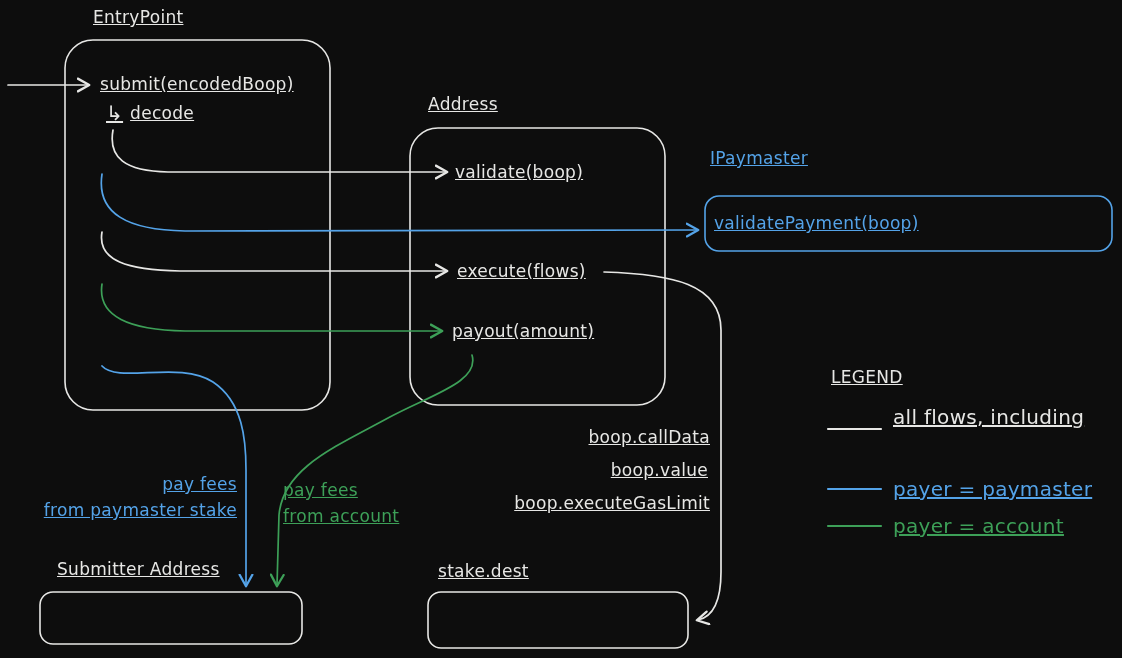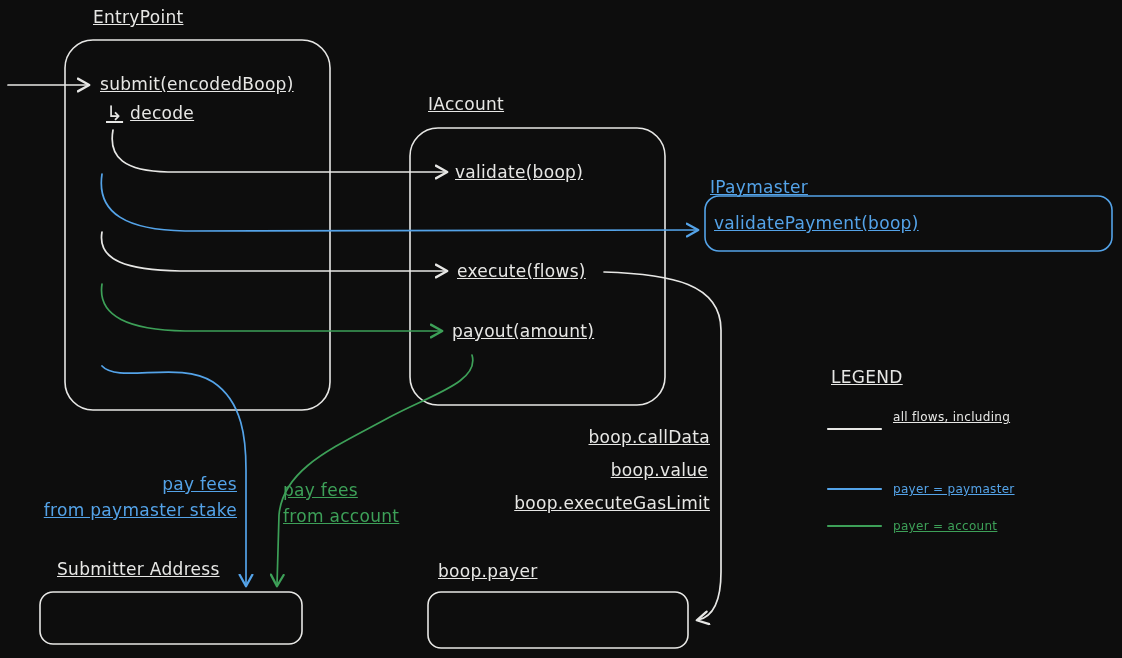--- a/index.html
+++ b/index.html
@@ -17,21 +17,21 @@
     font-size:17px;
     letter-spacing:.3px;
     white-space:nowrap;
     line-height:22px;
     text-decoration:underline;
   }
   .t.blue{color:var(--blue,#54a3e8);}
   .t.green{color:var(--green,#3da058);}
   .t.right{text-align:right;}
   .t.ml{line-height:26px;}
-  .legend-text{font-size:12px;line-height:25px;}
+  .legend-text{font-size:20px;line-height:25px;}
   .decode-row{display:flex;align-items:center;gap:7px;}
   .decode-row .glyph{font-size:20px;line-height:20px;}
   .flow{fill:none;stroke-width:1.7;stroke-linecap:round;}
   .box{fill:none;stroke-width:1.6;}
   .swatch{fill:none;stroke-width:2.2;stroke-linecap:round;}
   .stroke-ink{stroke:var(--ink,#e7e7e5);}
   .stroke-blue{stroke:var(--blue,#54a3e8);}
   .stroke-green{stroke:var(--green,#3da058);}
 </style>
 </head>
@@ -72,43 +72,43 @@
     <path class="swatch stroke-green" d="M 828 526 L 881 526"></path>
   </svg>
 
   <div class="t" style="left:93px;top:6px">EntryPoint</div>
   <div class="t" style="left:100px;top:73px">submit(encodedBoop)</div>
   <div class="t decode-row" style="left:106px;top:102px">
     <span class="glyph">↳</span>
     <span>decode</span>
   </div>
 
-  <div class="t" style="left:428px;top:93px">IAccount</div>
+  <div class="t" style="left:428px;top:93px">Address</div>
   <div class="t" style="left:455px;top:161px">validate(boop)</div>
   <div class="t" style="left:457px;top:260px">execute(flows)</div>
   <div class="t" style="left:452px;top:320px">payout(amount)</div>
 
-  <div class="t blue" style="left:710px;top:176px">IPaymaster</div>
+  <div class="t blue" style="left:710px;top:147px">IPaymaster</div>
   <div class="t blue" style="left:714px;top:212px">validatePayment(boop)</div>
 
   <div class="t blue right ml" style="right:885px;top:471px">
     <div>pay fees</div>
     <div>from paymaster stake</div>
   </div>
   <div class="t green ml" style="left:283px;top:477px">
     <div>pay fees</div>
     <div>from account</div>
   </div>
 
   <div class="t right" style="right:412px;top:426px">boop.callData</div>
   <div class="t right" style="right:414px;top:459px">boop.value</div>
   <div class="t right" style="right:412px;top:492px">boop.executeGasLimit</div>
 
   <div class="t" style="left:57px;top:558px">Submitter Address</div>
-  <div class="t" style="left:438px;top:560px">boop.payer</div>
+  <div class="t" style="left:438px;top:560px">stake.dest</div>
 
   <div class="t" style="left:831px;top:366px">LEGEND</div>
   <div class="t legend-text" style="left:893px;top:405px">
     <div>all flows, including</div>
   </div>
   <div class="t green legend-text" style="left:893px;top:514px">payer = account</div>
   <div class="t blue legend-text" style="left:893px;top:477px">payer = paymaster</div>
 
 </div>
 

